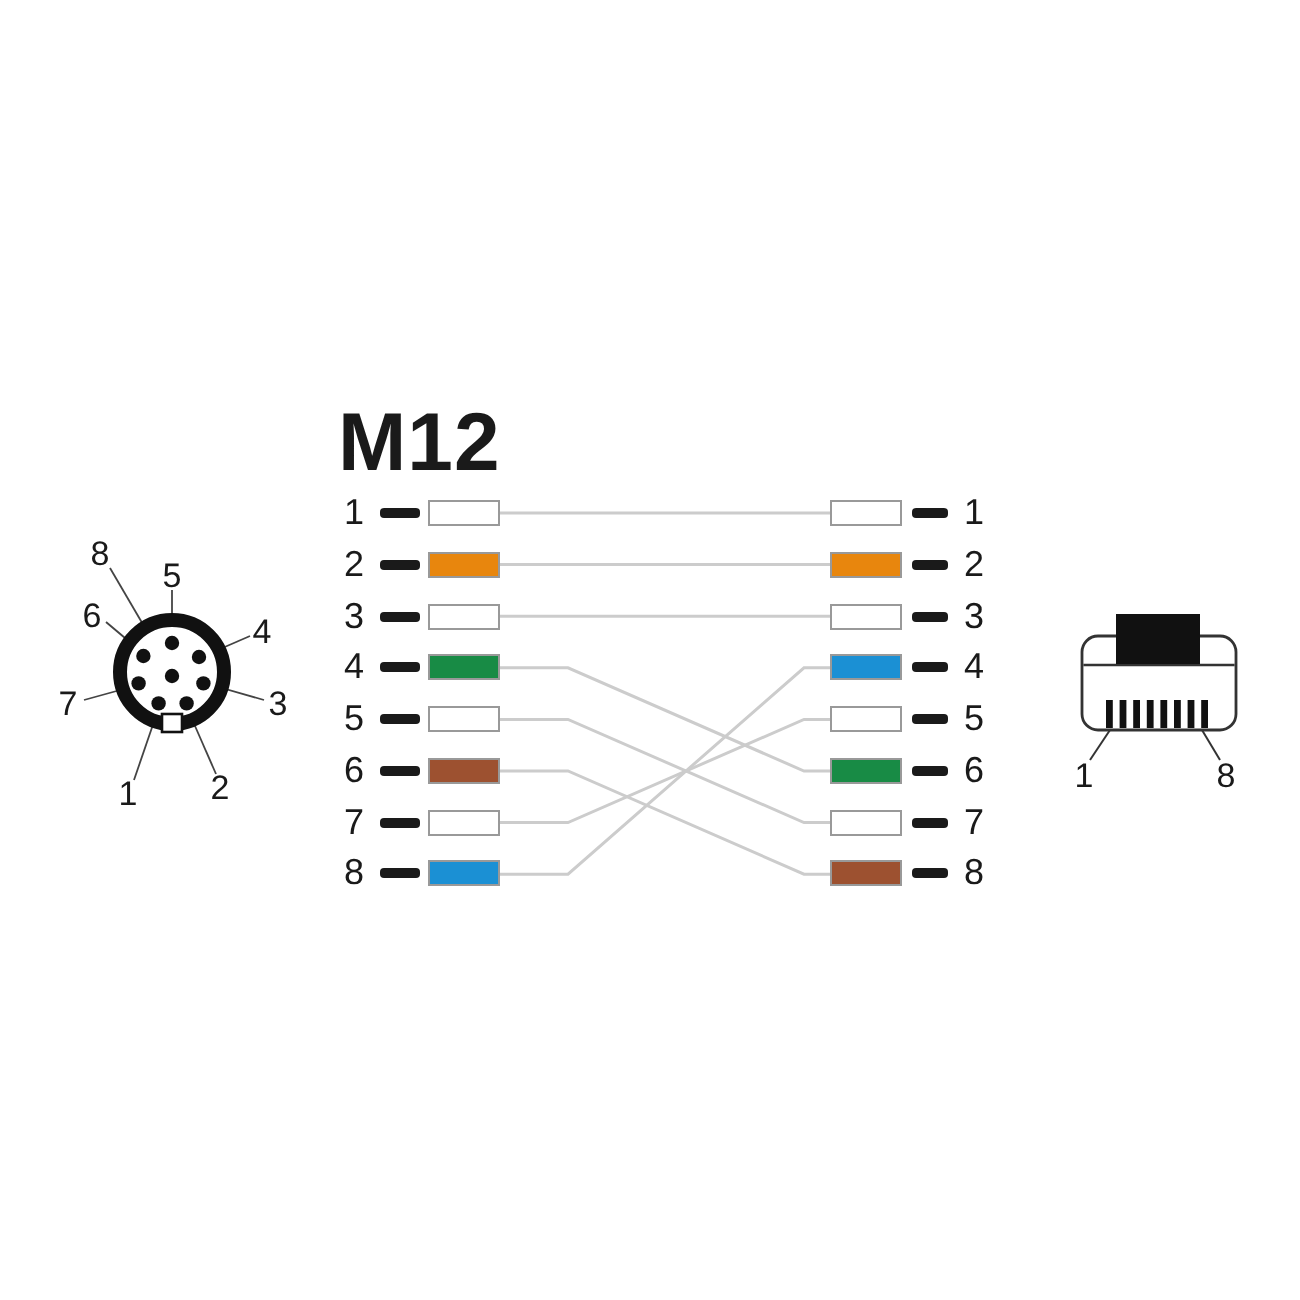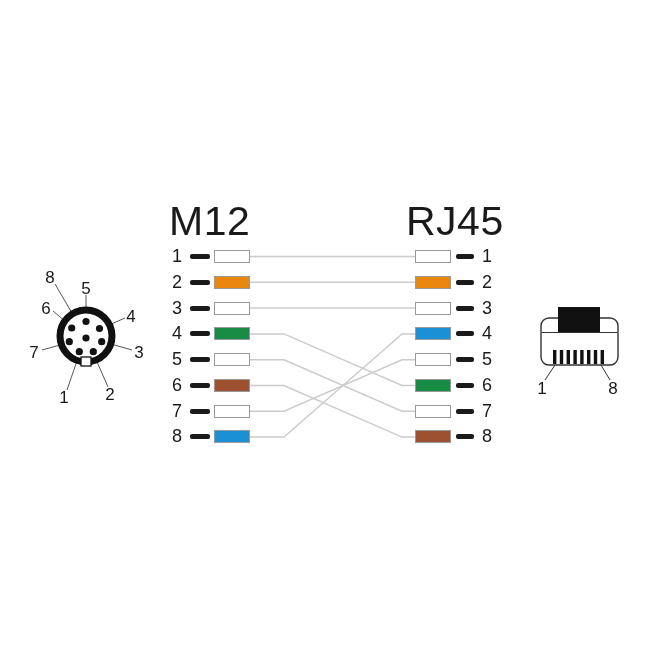--- a/index.html
+++ b/index.html
@@ -1,20 +1,20 @@
 <!DOCTYPE html>
 <html><head>
 <meta charset="utf-8">
 <style>
   html,body{margin:0;padding:0;background:#fff;}
   #stage{
     position:relative;width:650px;height:650px;background:#ffffff;overflow:hidden;
     font-family:"Liberation Sans","DejaVu Sans",sans-serif;color:#1a1a1a;
   }
-  .title{position:absolute;font-size:41px;font-weight:400;color:#1a1a1a;letter-spacing:0.5px;}
+  .title{position:absolute;font-size:41px;font-weight:700;color:#1a1a1a;letter-spacing:0.5px;}
   #title-m12{left:169px;top:198px;}
   #title-rj45{left:406px;top:198px;}
   .rows{position:absolute;top:0;left:0;}
   .row{position:absolute;height:13px;display:flex;align-items:center;}
   .rows-left .row{left:160px;}
   .rows-right .row{left:415px;}
   .r1{top:250px}.r2{top:276px}.r3{top:302px}.r4{top:327px}
   .r5{top:353px}.r6{top:379px}.r7{top:405px}.r8{top:430px}
   .pin-num{font-size:18px;line-height:13px;color:#1a1a1a;}
   .rows-left .pin-num{width:22px;text-align:right;margin-right:8px;}
@@ -68,21 +68,20 @@
       <text x="124" y="92">3</text>
       <text x="116" y="56">4</text>
       <text x="71" y="28">5</text>
       <text x="31" y="48">6</text>
       <text x="19" y="92">7</text>
       <text x="35" y="17">8</text>
     </g>
   </svg>
 
   <div class="title" id="title-m12">M12</div>
-  <div class="title" id="title-rj45">RJ45</div>
 
   <svg id="wires-svg" width="650" height="650" viewBox="0 0 650 650">
       <polyline points="250,256.5 415,256.5" fill="none" stroke="#cccccc" stroke-width="1.5"></polyline>
       <polyline points="250,282.3 415,282.3" fill="none" stroke="#cccccc" stroke-width="1.5"></polyline>
       <polyline points="250,308.1 415,308.1" fill="none" stroke="#cccccc" stroke-width="1.5"></polyline>
       <polyline points="250,333.9 284,333.9 402,385.5 415,385.5" fill="none" stroke="#cccccc" stroke-width="1.5"></polyline>
       <polyline points="250,359.7 284,359.7 402,411.3 415,411.3" fill="none" stroke="#cccccc" stroke-width="1.5"></polyline>
       <polyline points="250,385.5 284,385.5 402,437.1 415,437.1" fill="none" stroke="#cccccc" stroke-width="1.5"></polyline>
       <polyline points="250,411.3 284,411.3 402,359.7 415,359.7" fill="none" stroke="#cccccc" stroke-width="1.5"></polyline>
       <polyline points="250,437.1 284,437.1 402,333.9 415,333.9" fill="none" stroke="#cccccc" stroke-width="1.5"></polyline>

